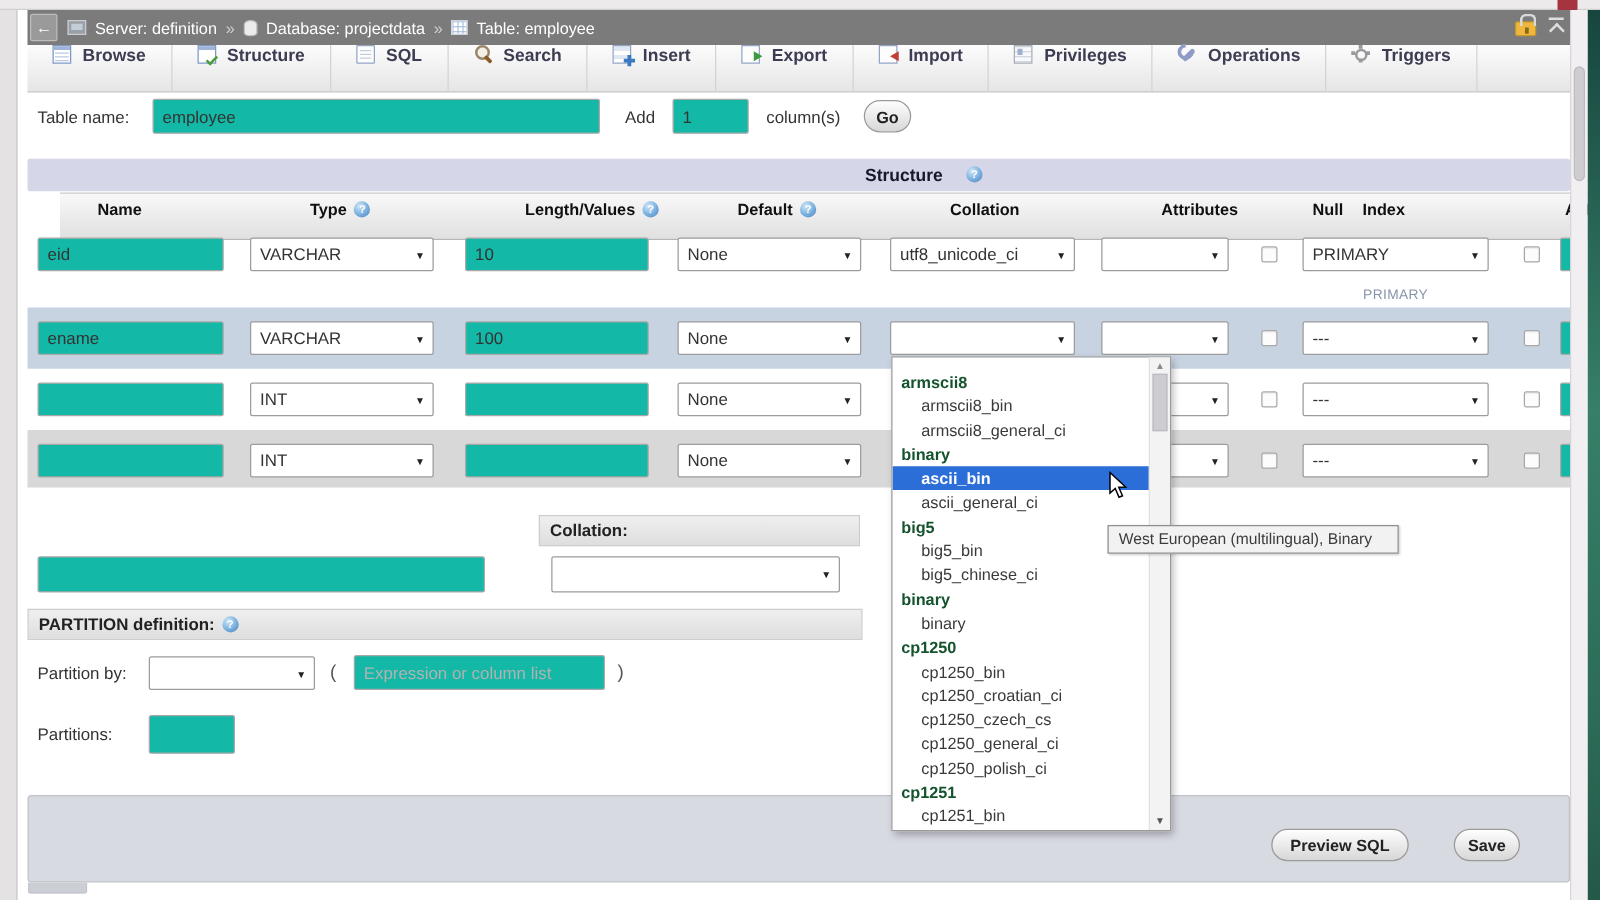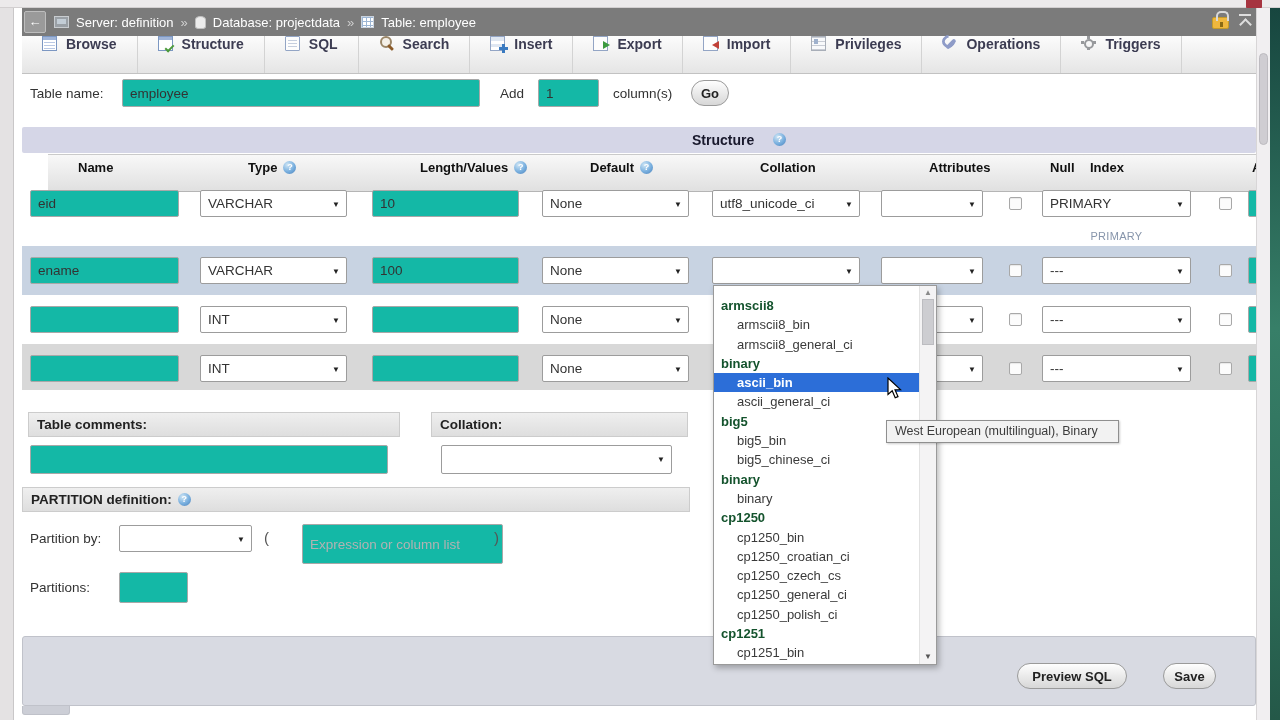--- a/index.html
+++ b/index.html
@@ -320,38 +320,37 @@
       </div>
     <span class="cb" style="left:1009px;top:362px;"></span>
     <div class="sel" style="left:1042px;top:355px;width:149px;">
         <span class="txt">---</span>
         <span class="arr">▼</span>
       </div>
     <span class="cb" style="left:1219px;top:362px;"></span>
     <input class="inp" style="left: 1248px; top: 355px; width: 10px; height: 27px; padding: 0px;">
   </div>
 
-  <div class="sec-bar" style="left:28px;top:412px;width:372px;">Table comments:</div>
   <input class="inp" style="left: 30px; top: 445px; width: 358px; height: 29px;">
   <div class="sec-bar" style="left:431px;top:412px;width:257px;">Collation:</div>
   <div class="sel" style="left:441px;top:445px;width:231px;height:29px;">
       <span class="txt"></span>
       <span class="arr">▼</span>
     </div>
 
   <div class="sec-bar" style="left:22px;top:487px;width:668px;">
     <span>PARTITION definition:</span><span class="help"></span>
   </div>
   <div class="abs lbl" style="left:30px;top:531px;">Partition by:</div>
   <div class="sel" style="left:119px;top:525px;width:133px;">
       <span class="txt"></span>
       <span class="arr">▼</span>
     </div>
   <span class="abs paren" style="left:264px;top:529px;">(</span>
-  <input class="inp" style="left: 283px; top: 524px; width: 201px; height: 40px; margin-left: 19px;" placeholder="Expression or column list">
+  <input class="inp" style="left: 283px; top: 524px; width: 201px; height: 28px;" placeholder="Expression or column list">
   <span class="abs paren" style="left:494px;top:529px;">)</span>
   <div class="abs lbl" style="left:30px;top:580px;">Partitions:</div>
   <input class="inp" style="left: 119px; top: 572px; width: 69px; height: 31px;">
 
   <div class="abs footer"></div>
   <div class="abs footer-stub"></div>
   <button class="pill" style="left:1017px;top:663px;width:110px;height:26px;">Preview SQL</button>
   <button class="pill" style="left:1163px;top:663px;width:53px;height:26px;">Save</button>
 
   <div class="abs dd">

